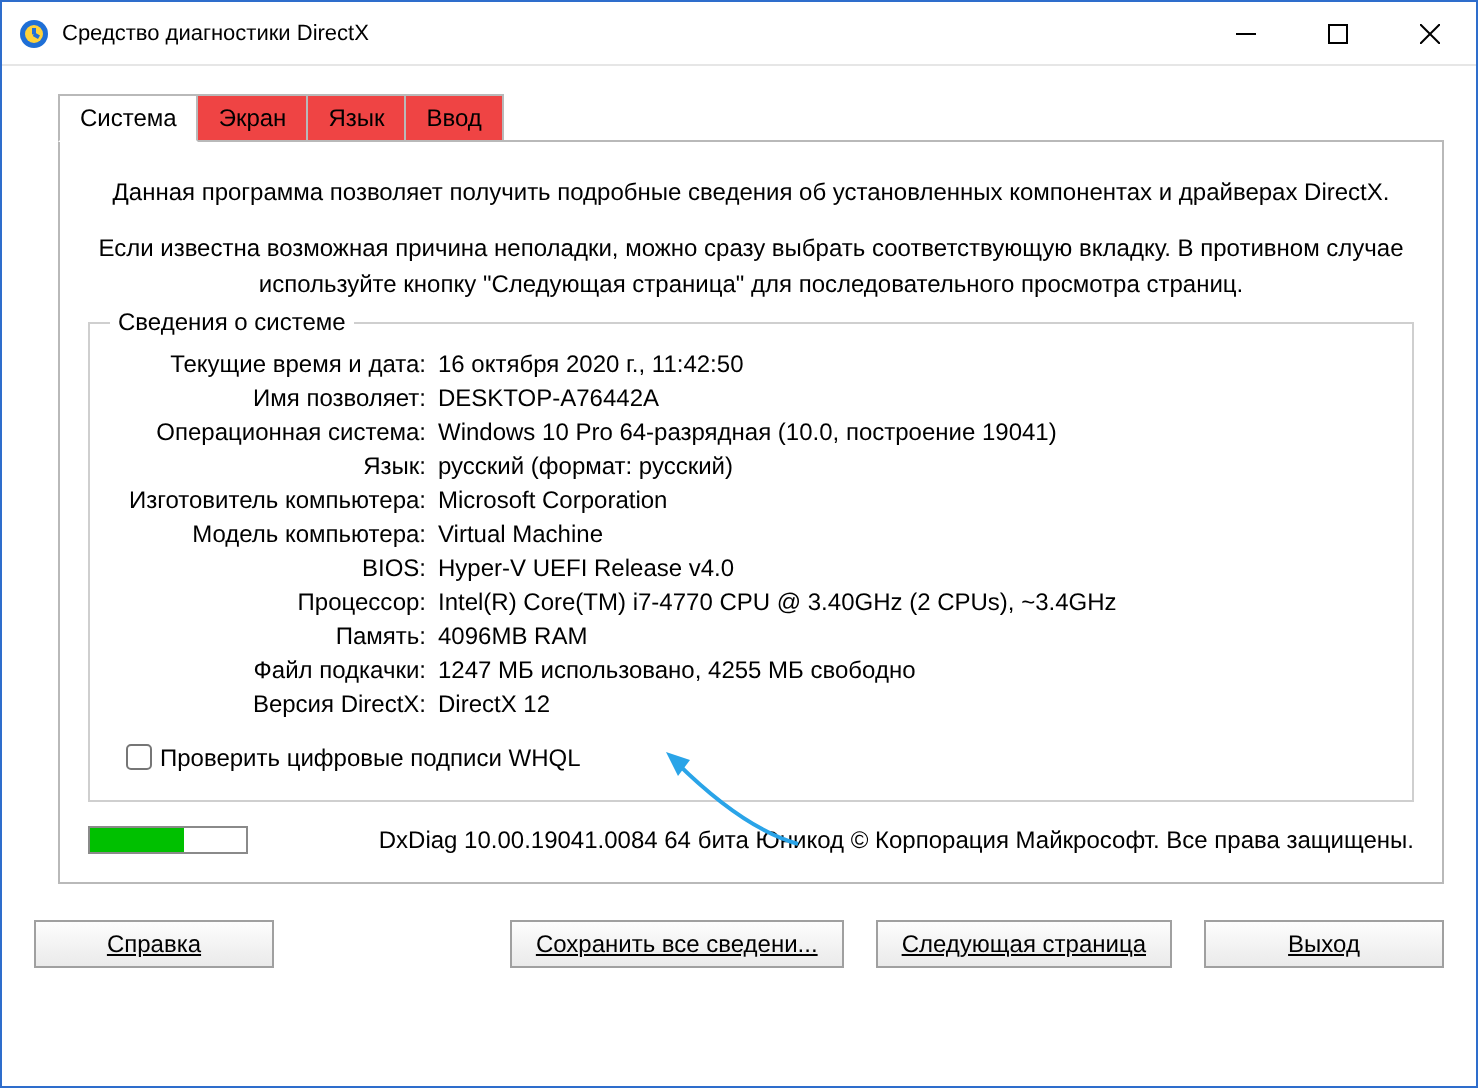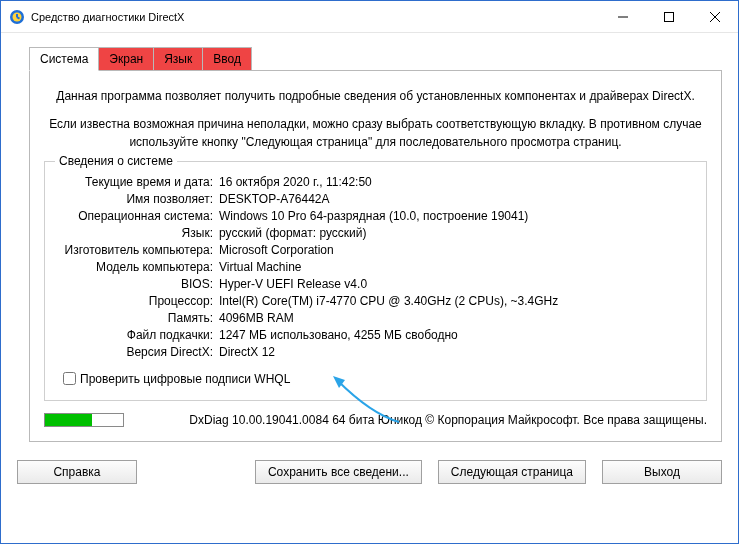--- a/index.html
+++ b/index.html
@@ -106,20 +106,21 @@
   .button-bar .spacer { flex: 1; }
   button.winbtn2 {
     min-width: 120px;
     height: 24px;
     border: 1px solid #a0a0a0;
     background: linear-gradient(#fdfdfd,#eaeaea);
     font-family: inherit;
     font-size: 12px;
     padding: 0 12px;
     cursor: pointer;
+    text-decoration: underline;
   }
   .arrow-annot {
     position: absolute;
     pointer-events: none;
     color: #2aa4e8;
   }
 </style>
 </head>
 <body>
 

